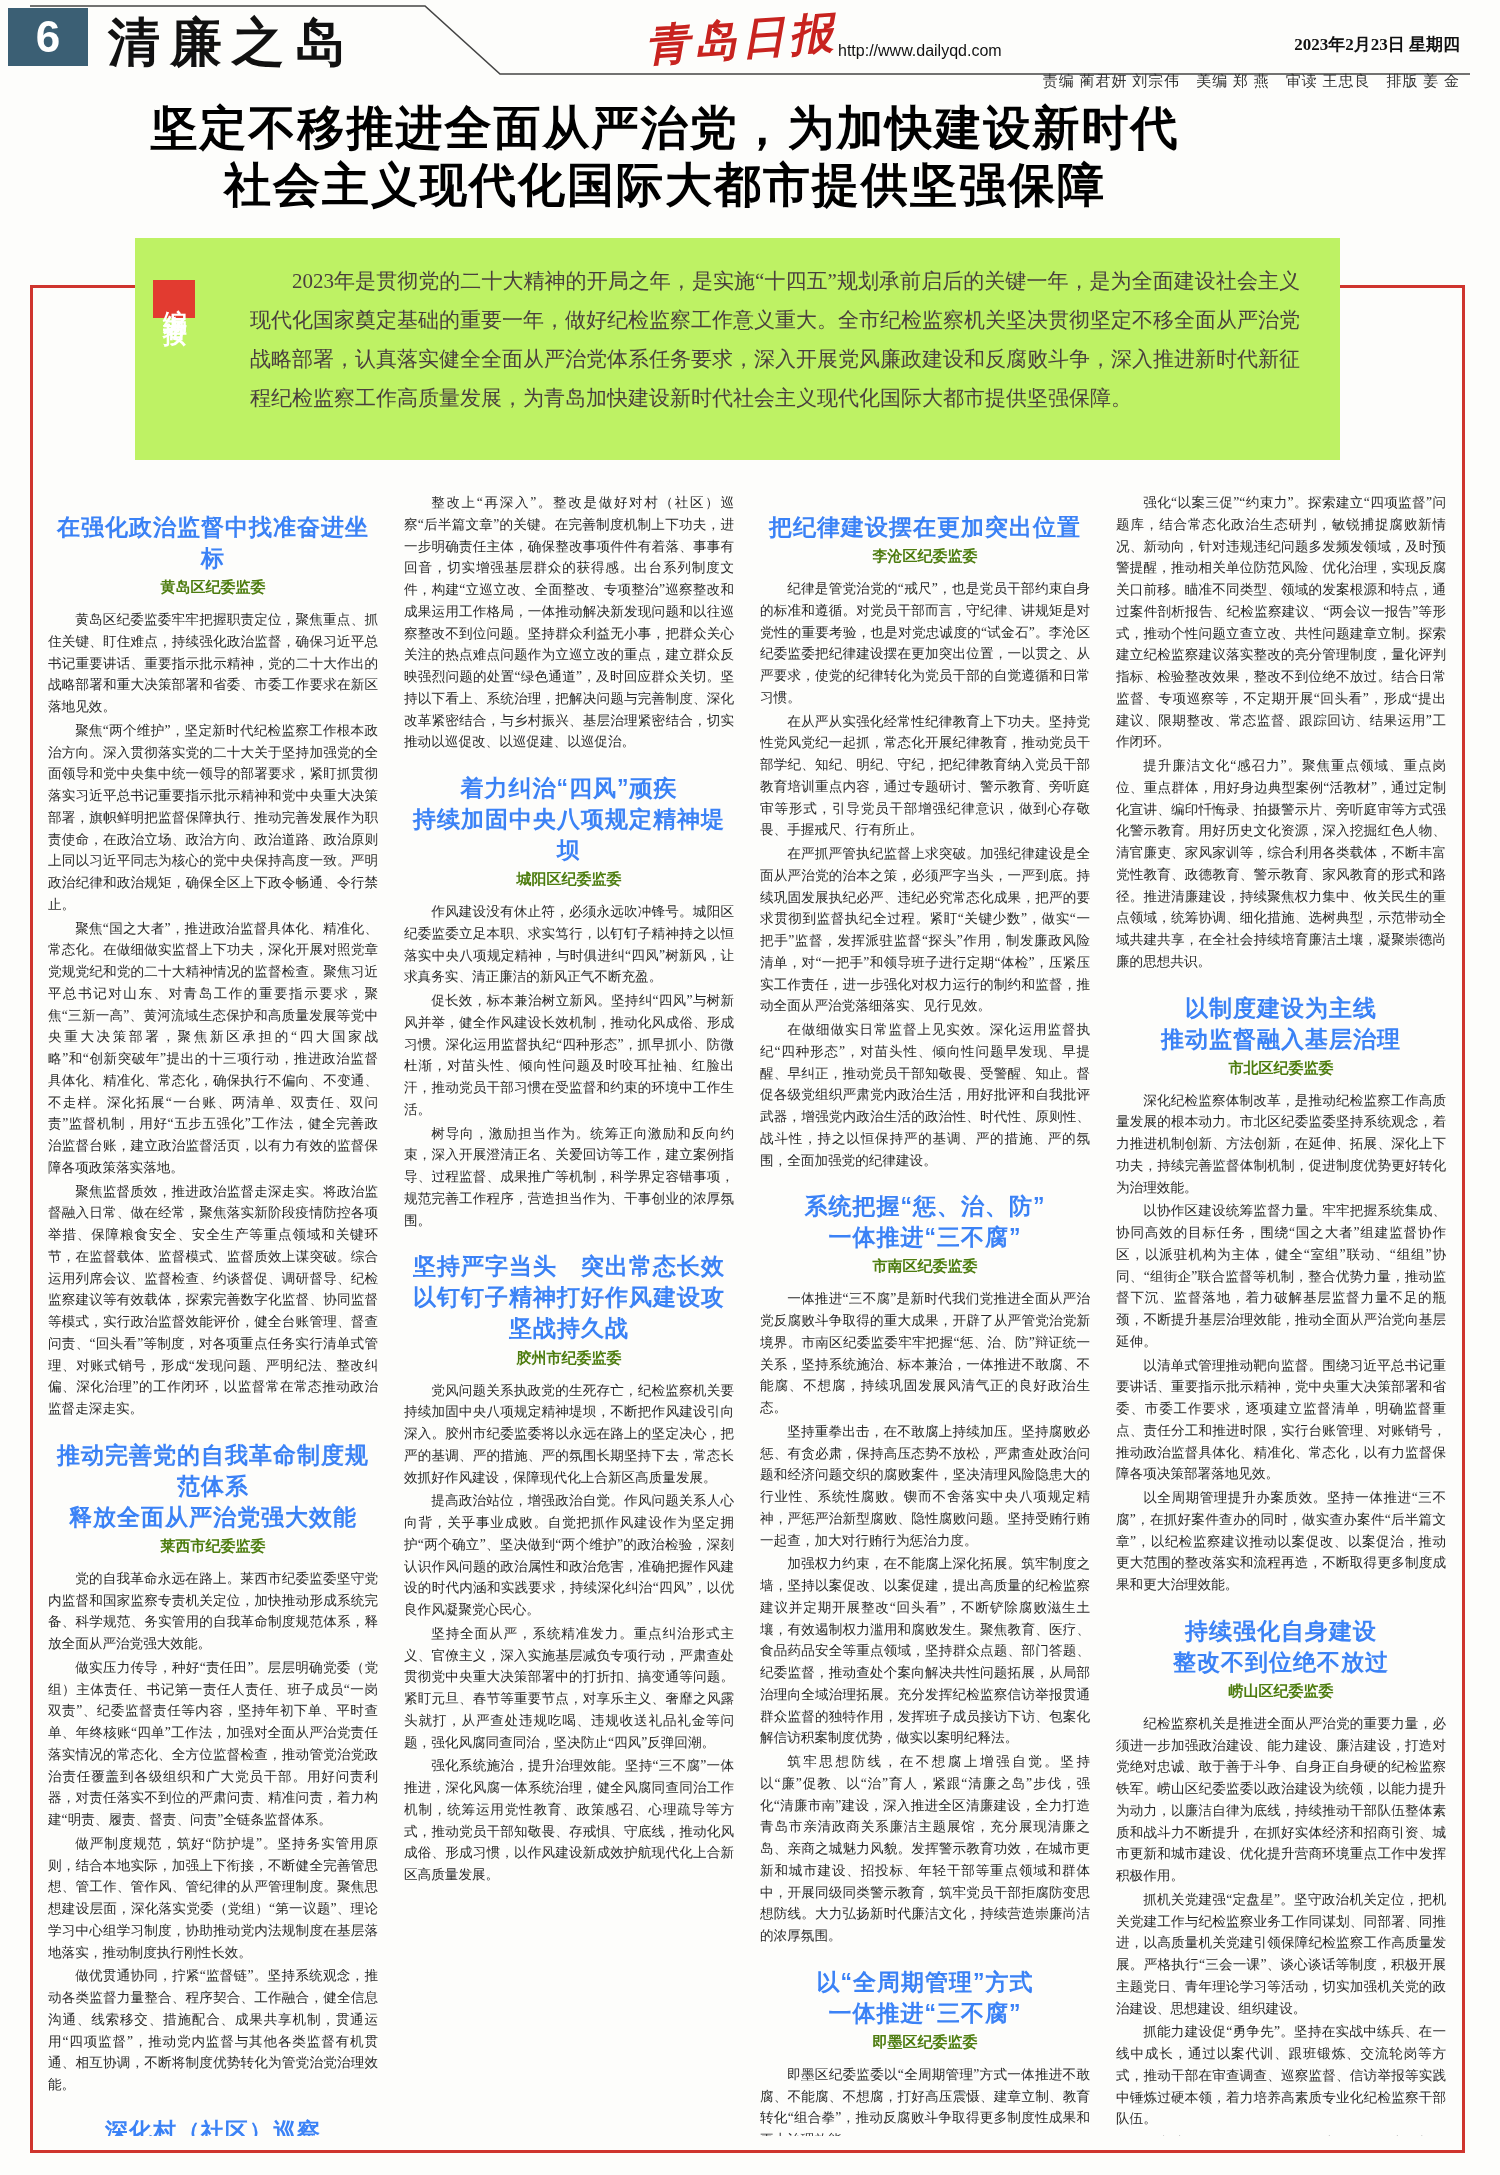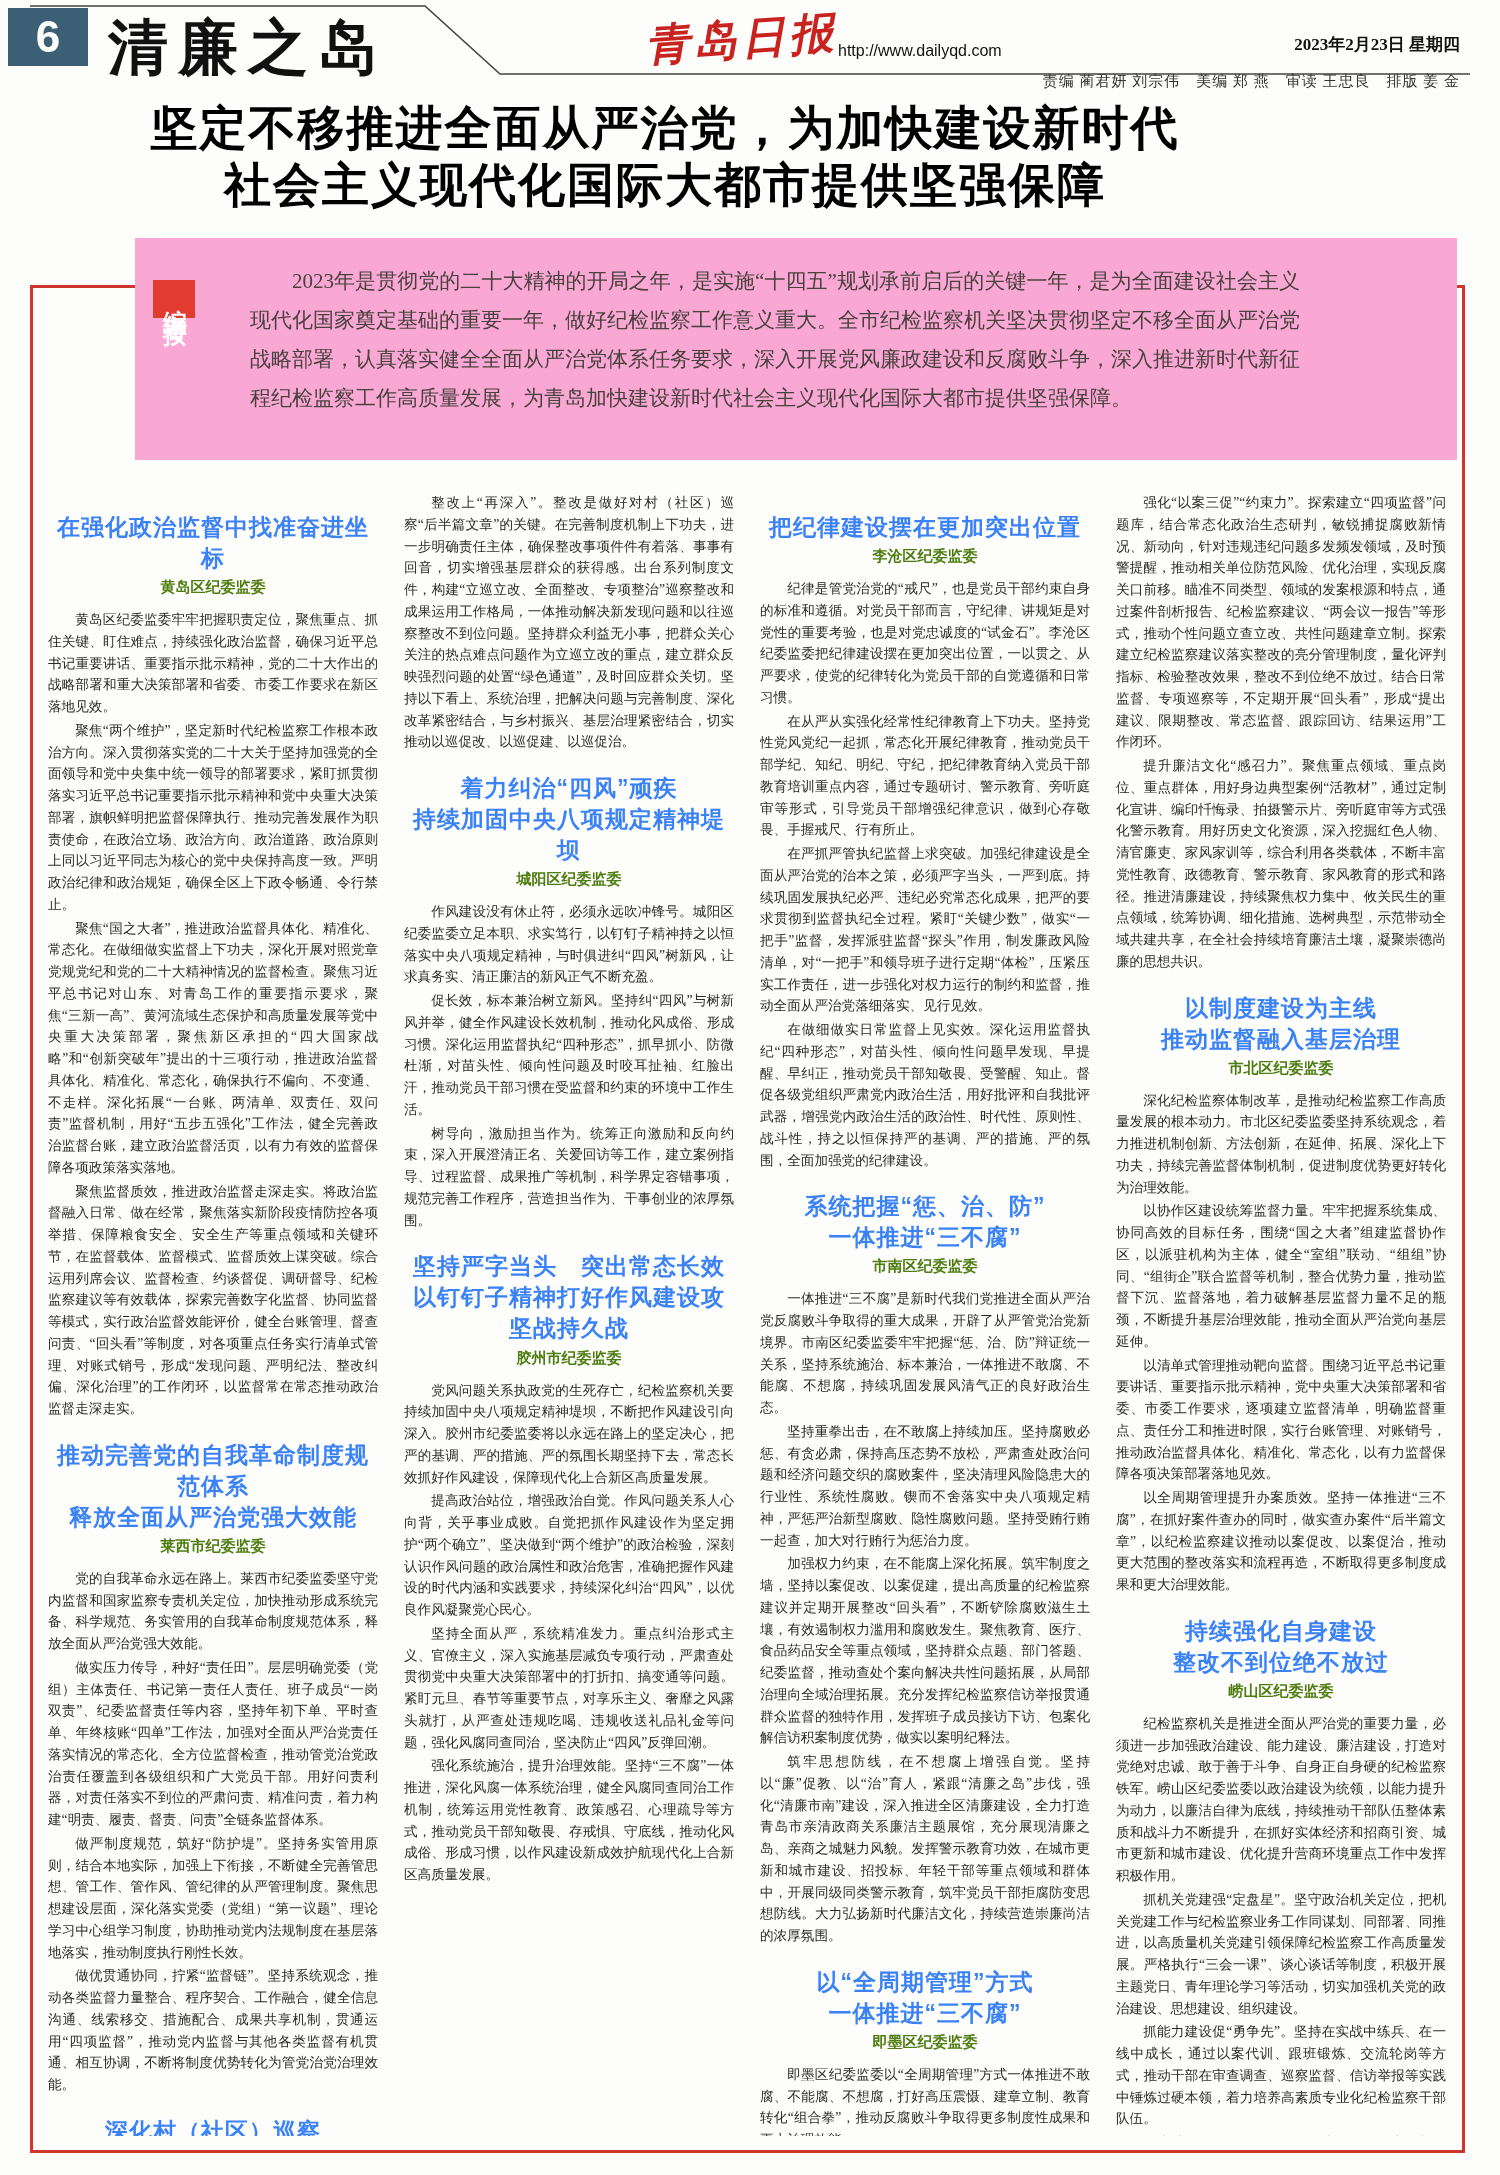--- a/index.html
+++ b/index.html
@@ -3,38 +3,38 @@
 <meta charset="utf-8">
 <style>
   html,body{margin:0;padding:0;background:#e8e8e4;}
   .page{position:relative;width:1500px;height:2175px;background:#fdfdfb;margin:0 auto;
         font-family:"Liberation Serif", serif;color:#222;overflow:hidden;}
   
   .hdr-rule{position:absolute;left:0;top:0;width:1500px;height:100px;pointer-events:none;}
   .pageno-box{position:absolute;left:8px;top:8px;width:80px;height:58px;background:#3b5f74;
         color:#fff;font-family:"Liberation Sans",sans-serif;font-weight:bold;font-size:44px;
         display:flex;align-items:center;justify-content:center;}
-  .section-name{position:absolute;left:108px;top:8px;font-size:60px;font-weight:900;
+  .section-name{position:absolute;left:108px;top:8px;font-size:52px;font-weight:900;
         letter-spacing:10px;font-family:"Liberation Serif",serif;color:#111;}
   .logo{position:absolute;left:645px;top:10px;color:#c8231f;font-size:44px;font-weight:900;
         font-style:italic;letter-spacing:4px;transform:rotate(-4deg);
         font-family:"Liberation Serif",serif;}
   .logo-url{position:absolute;left:838px;top:42px;font-size:16px;color:#111;
         font-family:"Liberation Sans",sans-serif;}
   .hdr-date{position:absolute;right:40px;top:33px;font-size:17px;font-weight:bold;color:#111;}
   .hdr-credits{position:absolute;right:40px;top:72px;font-size:15px;color:#333;letter-spacing:1px;}
   
   .headline{position:absolute;left:0;top:100px;width:1330px;text-align:center;
         font-weight:900;font-size:47px;line-height:1.22;color:#000;letter-spacing:2px;
         font-family:"Liberation Serif",serif;}
   
   .frame{position:absolute;left:30px;top:285px;width:1429px;height:1862px;
         border:3px solid #cf352e;}
   
-  .ednote{position:absolute;left:135px;top:238px;width:1322px;height:222px;background:#f9a8d4;}
+  .ednote{position:absolute;left:135px;top:238px;width:1205px;height:222px;background:#bef264;}
   .ednote-label{position:absolute;left:18px;top:42px;width:34px;padding:10px 4px;background:#e23b30;
         color:#fff;font-size:24px;font-weight:bold;writing-mode:vertical-rl;text-orientation:upright;
         letter-spacing:6px;text-align:center;font-family:"Liberation Sans",sans-serif;}
   .ednote-text{position:absolute;left:115px;top:24px;width:1050px;font-size:21px;line-height:1.85;
         color:#4a403e;text-align:justify;text-indent:2em;}
   
   .cols{position:absolute;left:48px;top:492px;width:1398px;height:1644px;display:flex;gap:26px;
         overflow:hidden;}
   .col{width:330px;height:1644px;overflow:hidden;flex:0 0 330px;}
   .art-title{font-family:"Liberation Sans",sans-serif;font-weight:bold;font-size:23px;

